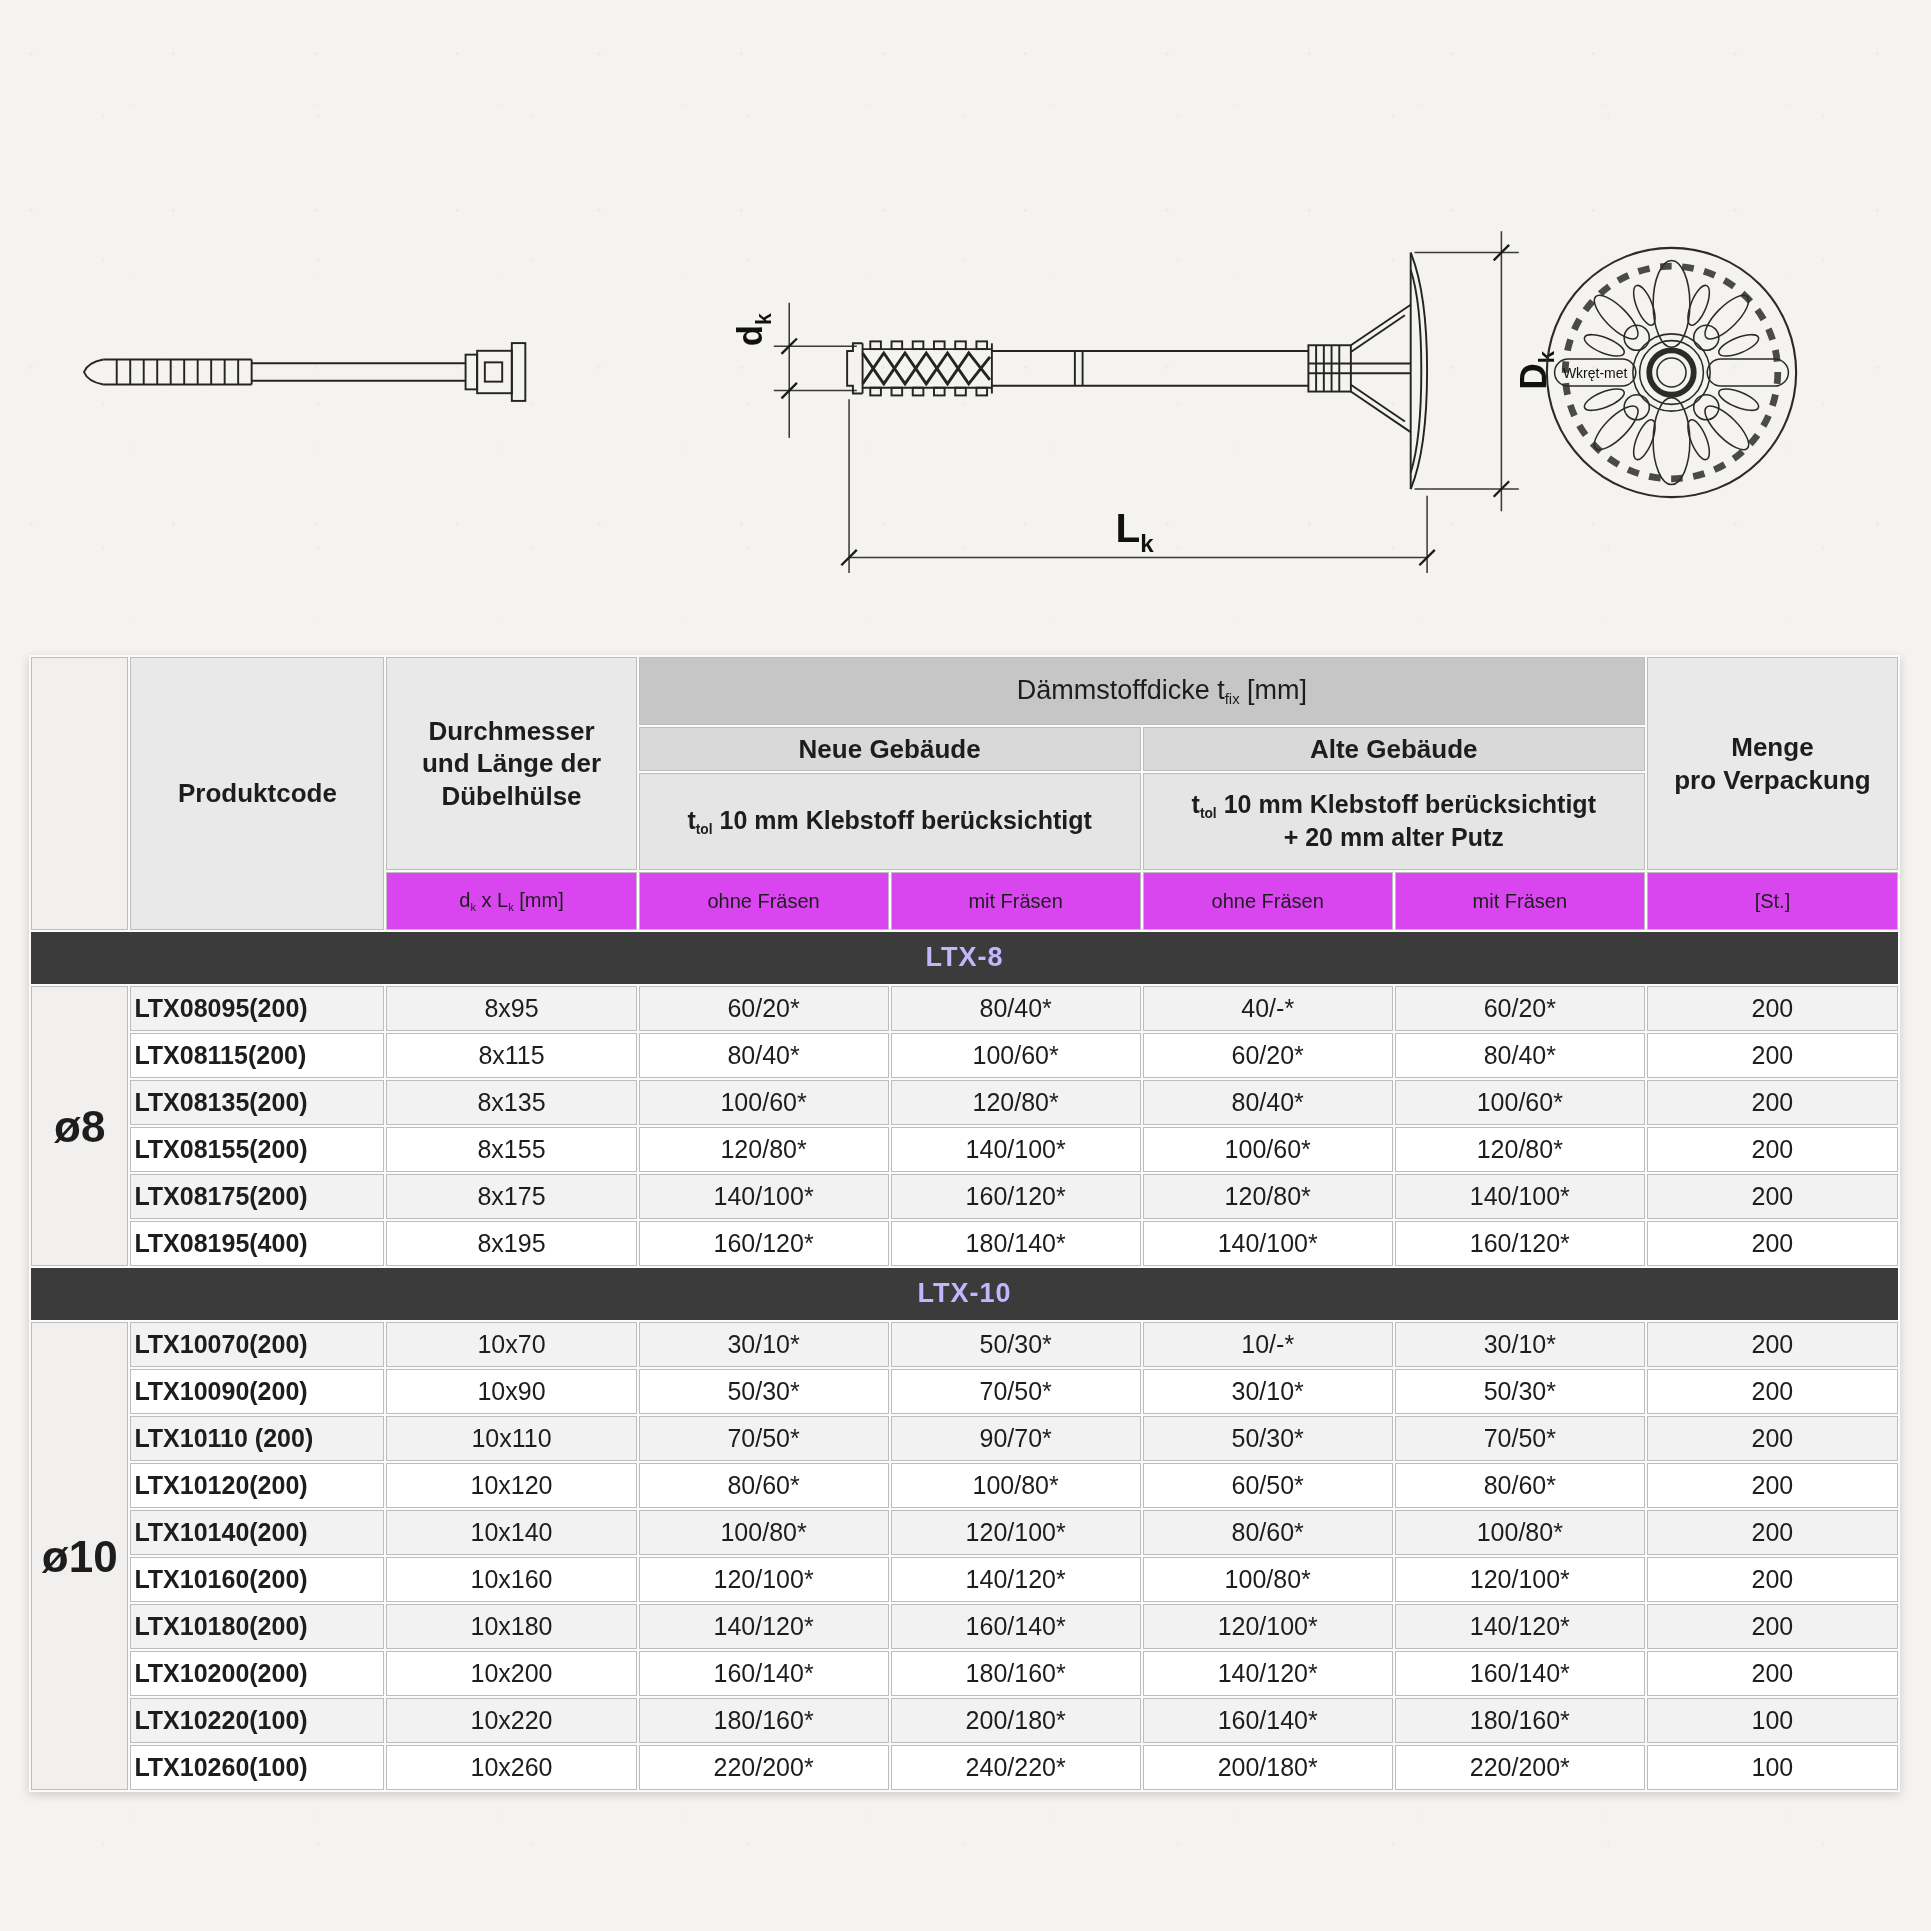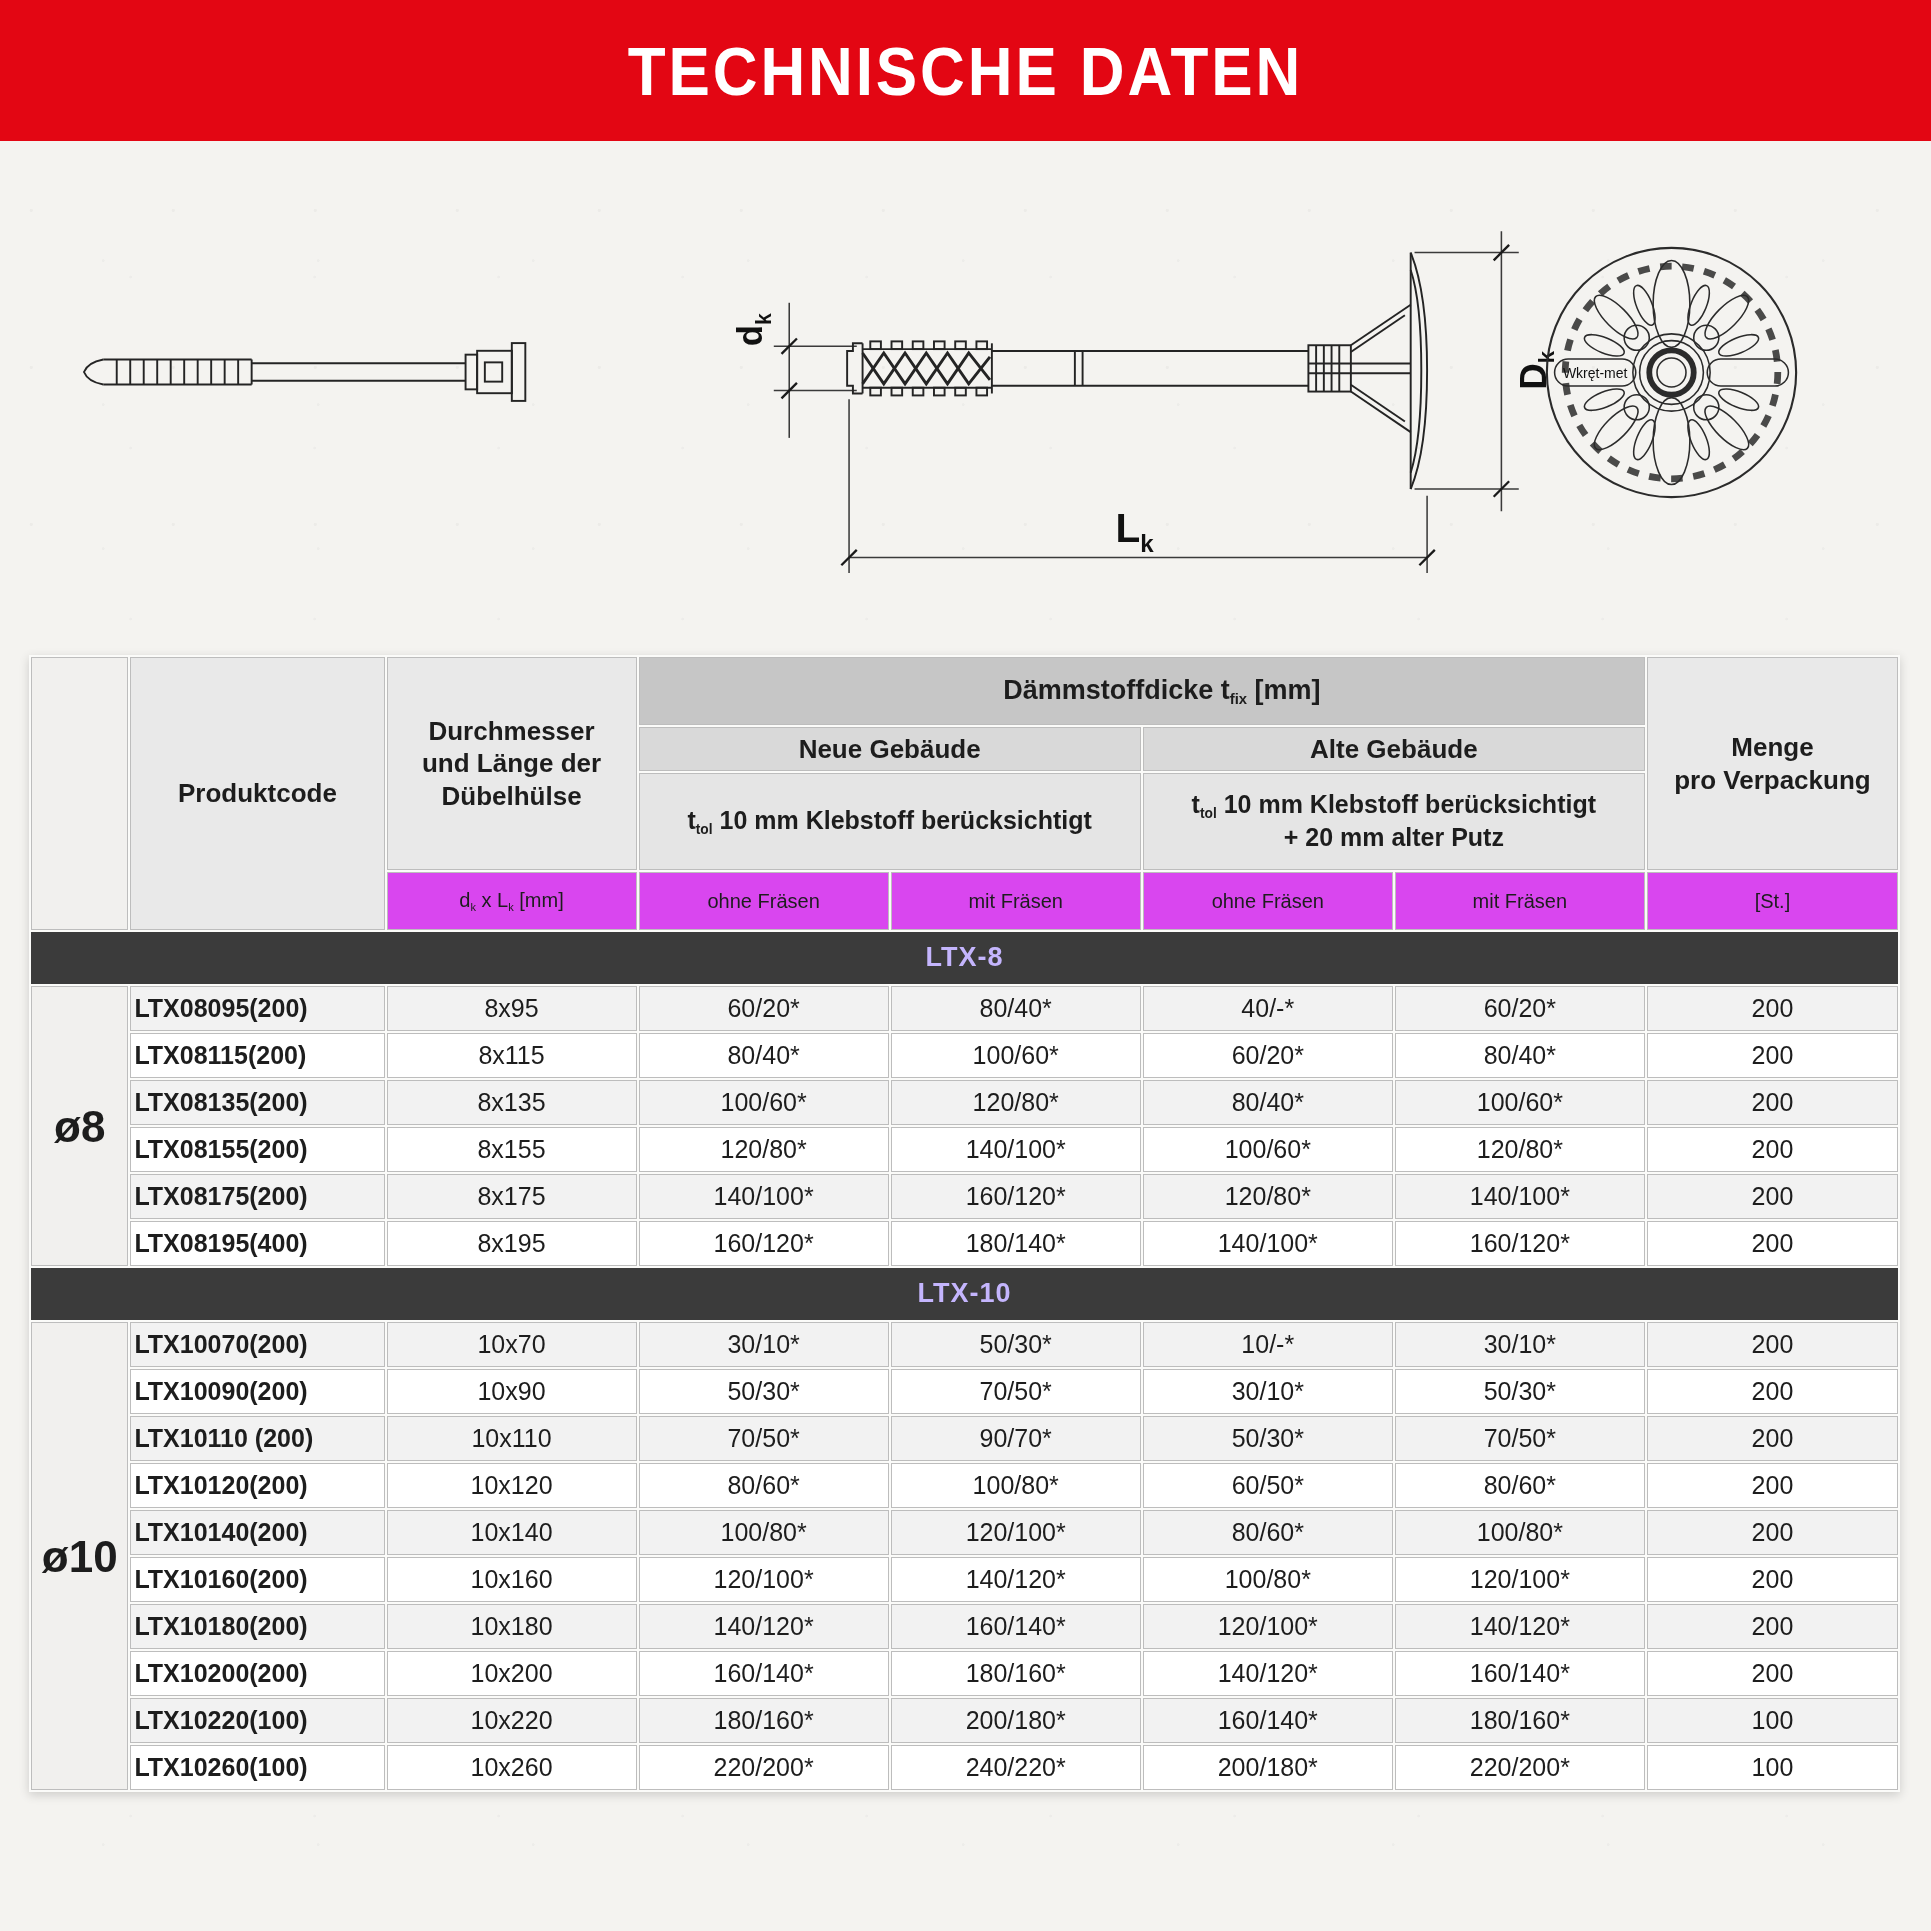--- a/index.html
+++ b/index.html
@@ -28,41 +28,38 @@
   .tablewrap{position:absolute;left:29px;top:655px;width:1871px;background:#fbfbf9;
     box-shadow:0 2.9px 9.7px rgba(0,0,0,.16);}
   table{border-collapse:separate;border-spacing:2.9px;table-layout:fixed;width:1871px;}
   td{border:1px solid #bdbdbd;text-align:center;vertical-align:middle;font-size:25px;
      padding:0 7.7px;box-sizing:border-box;line-height:1.25;overflow:hidden;}
   .hr1 td{height:68px}.hr2 td{height:44px}.hr3 td{height:97px}.hr4 td{height:58px}
   tr.band-row td{height:52px}
   tr.data-row td{height:45px}
   .corner{background:#f1f0ee;}
   .hcell{background:#e9e9e9;font-weight:bold;font-size:26px;}
-  .daemm{background:#c6c6c6;font-weight:bold;font-size:27px;padding-left:48px;}
+  .daemm{background:#c6c6c6;font-weight:normal;font-size:27px;padding-left:48px;}
   .gebaeude{background:#d9d9d9;font-weight:bold;font-size:26px;}
   .ttol{background:#e5e5e5;font-weight:bold;font-size:25px;}
   .sub4{background:#d946ef;font-weight:normal;font-size:20px;}
   .band{background:#3b3b3b;color:#c4b5fd;font-weight:bold;font-size:27px;
         border:1px solid #3b3b3b;letter-spacing:1px;}
   .diam{background:#f1f0ee;font-weight:bold;font-size:44px;}
   .code{font-weight:bold;text-align:left;padding-left:3px;}
   tr.odd td{background:#f2f2f2;}
   tr.even td{background:#ffffff;}
   tr.odd td.diam, tr.even td.diam{background:#f1f0ee;}
   .subsc{font-size:0.55em;vertical-align:-0.35em;}
 </style>
 </head>
 <body>
 
 <div class="page">
 
-  <div class="banner" style="background:#e30613;">
-    <div class="banner-title">TECHNISCHE DATEN</div>
-  </div>
 
   <svg id="pin-svg" class="drawing" width="473" height="106" viewBox="0 0 490 110">
     <g class="ln">
       <path d="M32,42 Q16,45 12,55 Q16,65 32,68"></path>
       <line x1="32" y1="42" x2="186" y2="42"></line>
       <line x1="32" y1="68" x2="186" y2="68"></line>
       <line x1="46" y1="42" x2="46" y2="68"></line>
         <line x1="60" y1="42" x2="60" y2="68"></line>
       <line x1="74" y1="42" x2="74" y2="68"></line>
         <line x1="88" y1="42" x2="88" y2="68"></line>

